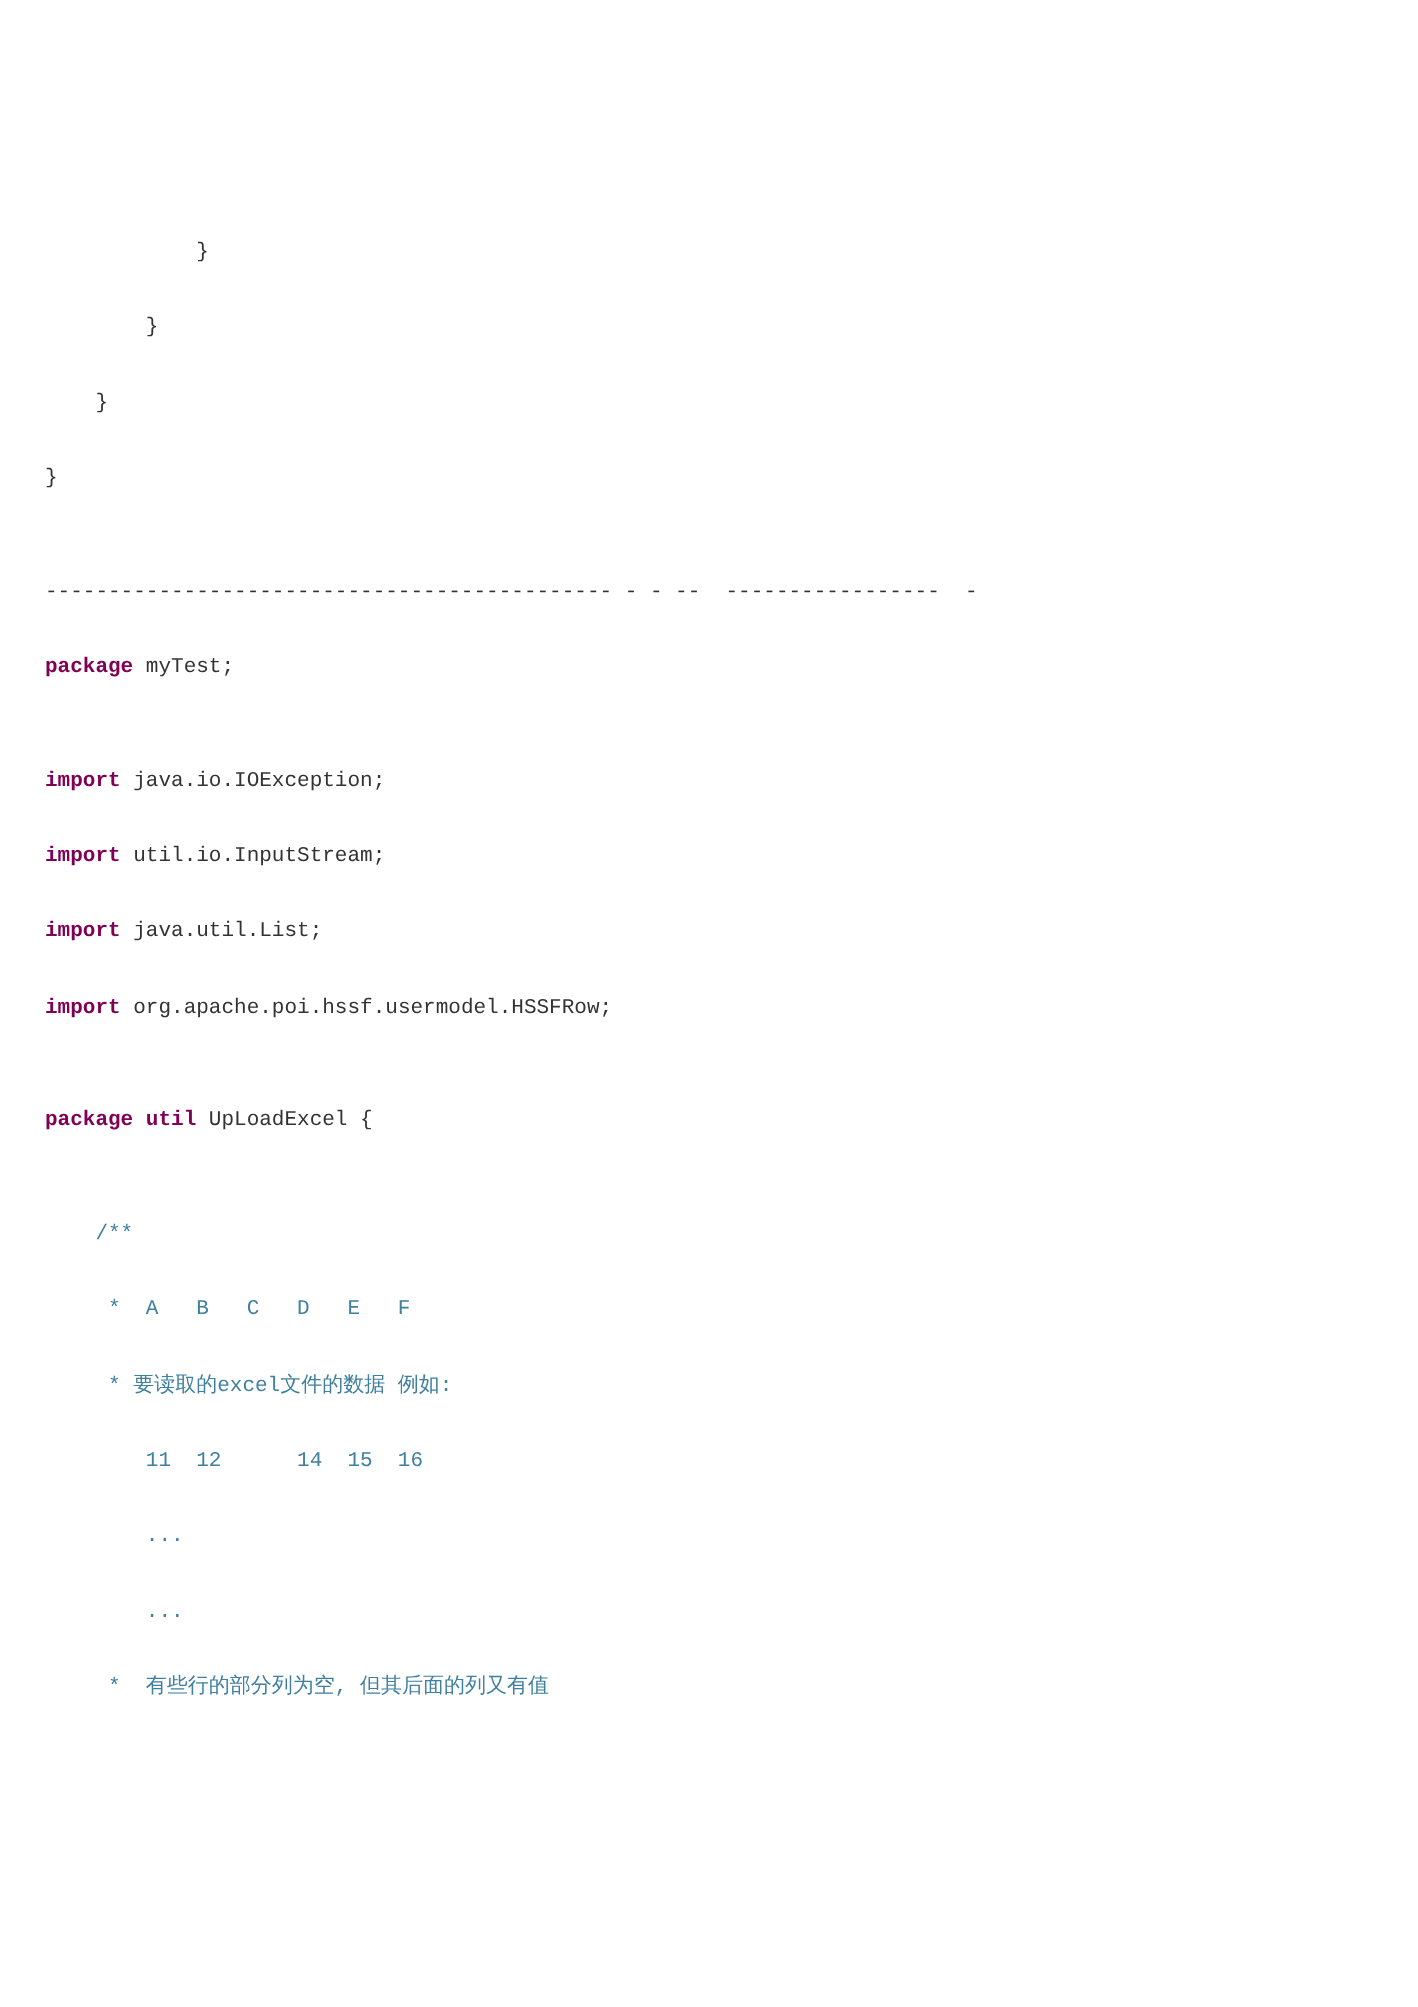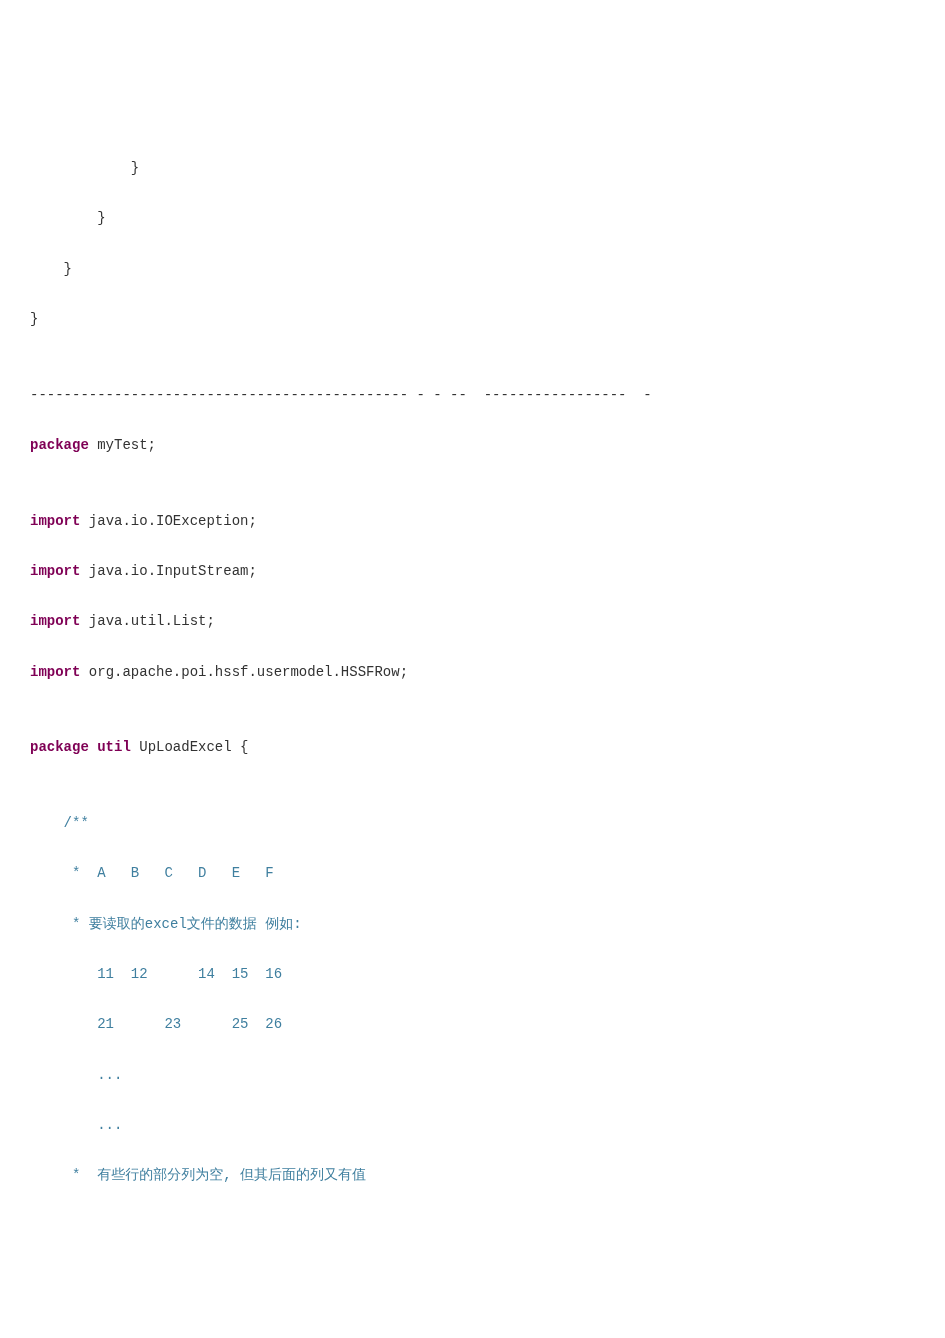--- a/index.html
+++ b/index.html
@@ -27,31 +27,30 @@
 <div class="code-block">
 <span class="line">            }</span>
 <span class="line">        }</span>
 <span class="line">    }</span>
 <span class="line">}</span>
 <span class="line"></span>
 <span class="line">--------------------------------------------- - - --  -----------------  -</span>
 <span class="line"><span class="kw">package</span><span> myTest;</span></span>
 <span class="line"></span>
 <span class="line"><span class="kw">import</span><span> java.io.IOException;</span></span>
-<span class="line"><span class="kw">import</span><span> java.io.InputStream;</span></span>
+<span class="line"><span class="kw">import</span><span> util.io.InputStream;</span></span>
 <span class="line"><span class="kw">import</span><span> java.util.List;</span></span>
 <span class="line"><span class="kw">import</span><span> org.apache.poi.hssf.usermodel.HSSFRow;</span></span>
 <span class="line"></span>
 <span class="line"><span class="kw">package</span><span> </span><span class="kw">util</span><span> UpLoadExcel {</span></span>
 <span class="line"></span>
 <span class="line comment-blue">    /**</span>
 <span class="line comment-blue">     *  A   B   C   D   E   F</span>
 <span class="line comment-blue">     * 要读取的excel文件的数据 例如:</span>
 <span class="line comment-blue">        11  12      14  15  16</span>
-<span class="line comment-blue">        21      23      25  26</span>
 <span class="line comment-blue">        ...</span>
 <span class="line comment-blue">        ...</span>
 <span class="line comment-blue">     *  有些行的部分列为空, 但其后面的列又有值</span>
 
 
 
 
 
 <span class="line"></span>
 

